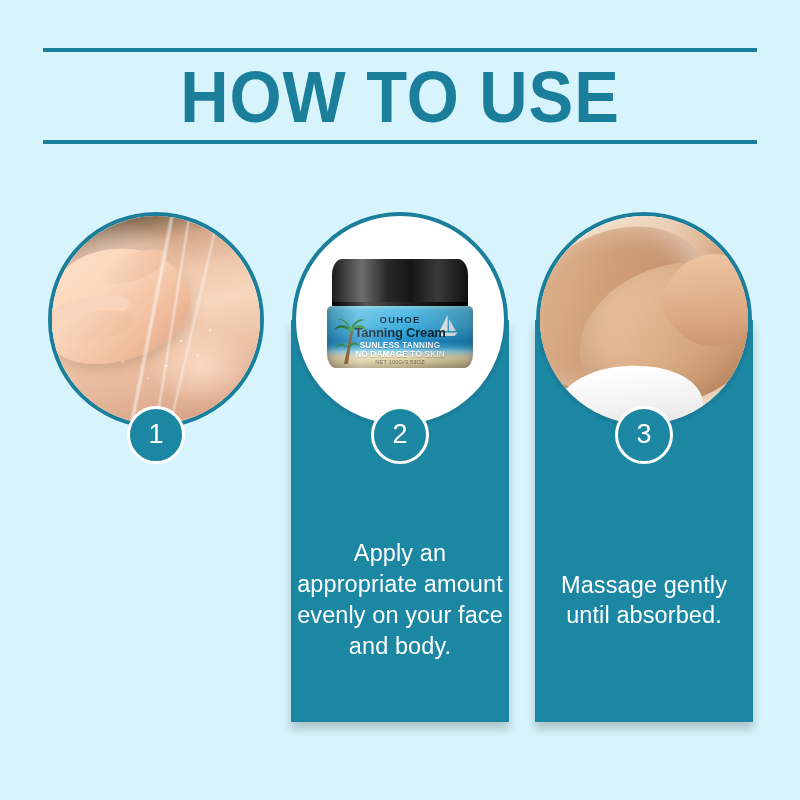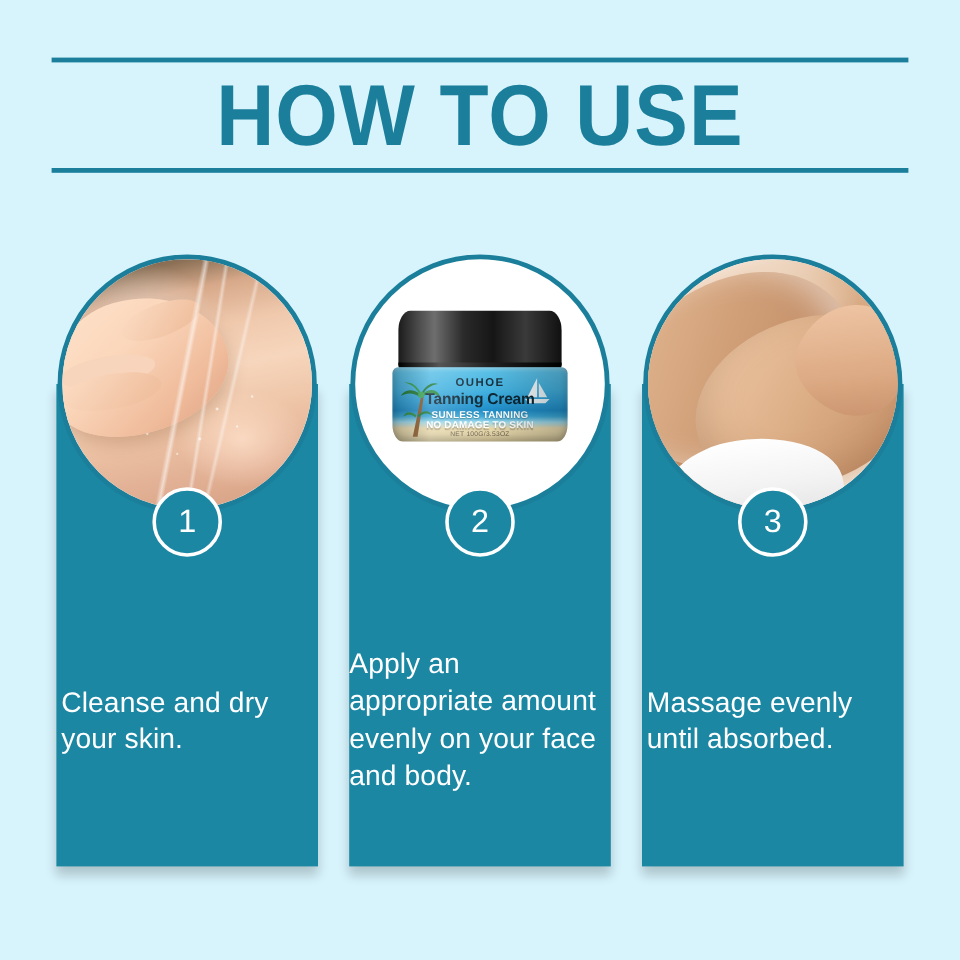--- a/index.html
+++ b/index.html
@@ -63,20 +63,21 @@
     height: 402px;
     background: #1b87a3;
     box-shadow: 0 7px 9px rgba(0,0,0,0.20);
   }
   .card-text {
     position: absolute;
     left: 4px;
     right: 4px;
     top: 280px;
     transform: translateY(-50%);
+    text-align: center;
     color: #ffffff;
     font-size: 23.5px;
     line-height: 30px;
     letter-spacing: 0.1px;
   }
   .card.wide .card-text {
     font-size: 23.5px;
     line-height: 31px;
     left: 0;
     right: 0;
@@ -319,23 +320,20 @@
 
 <div id="header">
   <div class="rule"></div>
   <div id="title">HOW TO USE</div>
   <div class="rule"></div>
 </div>
 
 <div id="cards">
 
   <div class="card">
-    <div class="card-body">
-      <div class="card-text">Cleanse and dry your skin.</div>
-    </div>
     <div class="circle">
       <div class="photo photo-shower">
         <div class="shower-hand"></div>
         <div class="droplets"></div>
       </div>
     </div>
     <div class="badge">
       <span>1</span>
     </div>
   </div>
@@ -374,21 +372,21 @@
         </div>
       </div>
     </div>
     <div class="badge">
       <span>2</span>
     </div>
   </div>
 
   <div class="card">
     <div class="card-body">
-      <div class="card-text">Massage evenly until absorbed.</div>
+      <div class="card-text">Massage gently until absorbed.</div>
     </div>
     <div class="circle">
       <div class="photo photo-legs">
         <div class="leg-a"></div>
         <div class="leg-b"></div>
         <div class="legs-hand"></div>
         <div class="legs-cloth"></div>
       </div>
     </div>
     <div class="badge">

